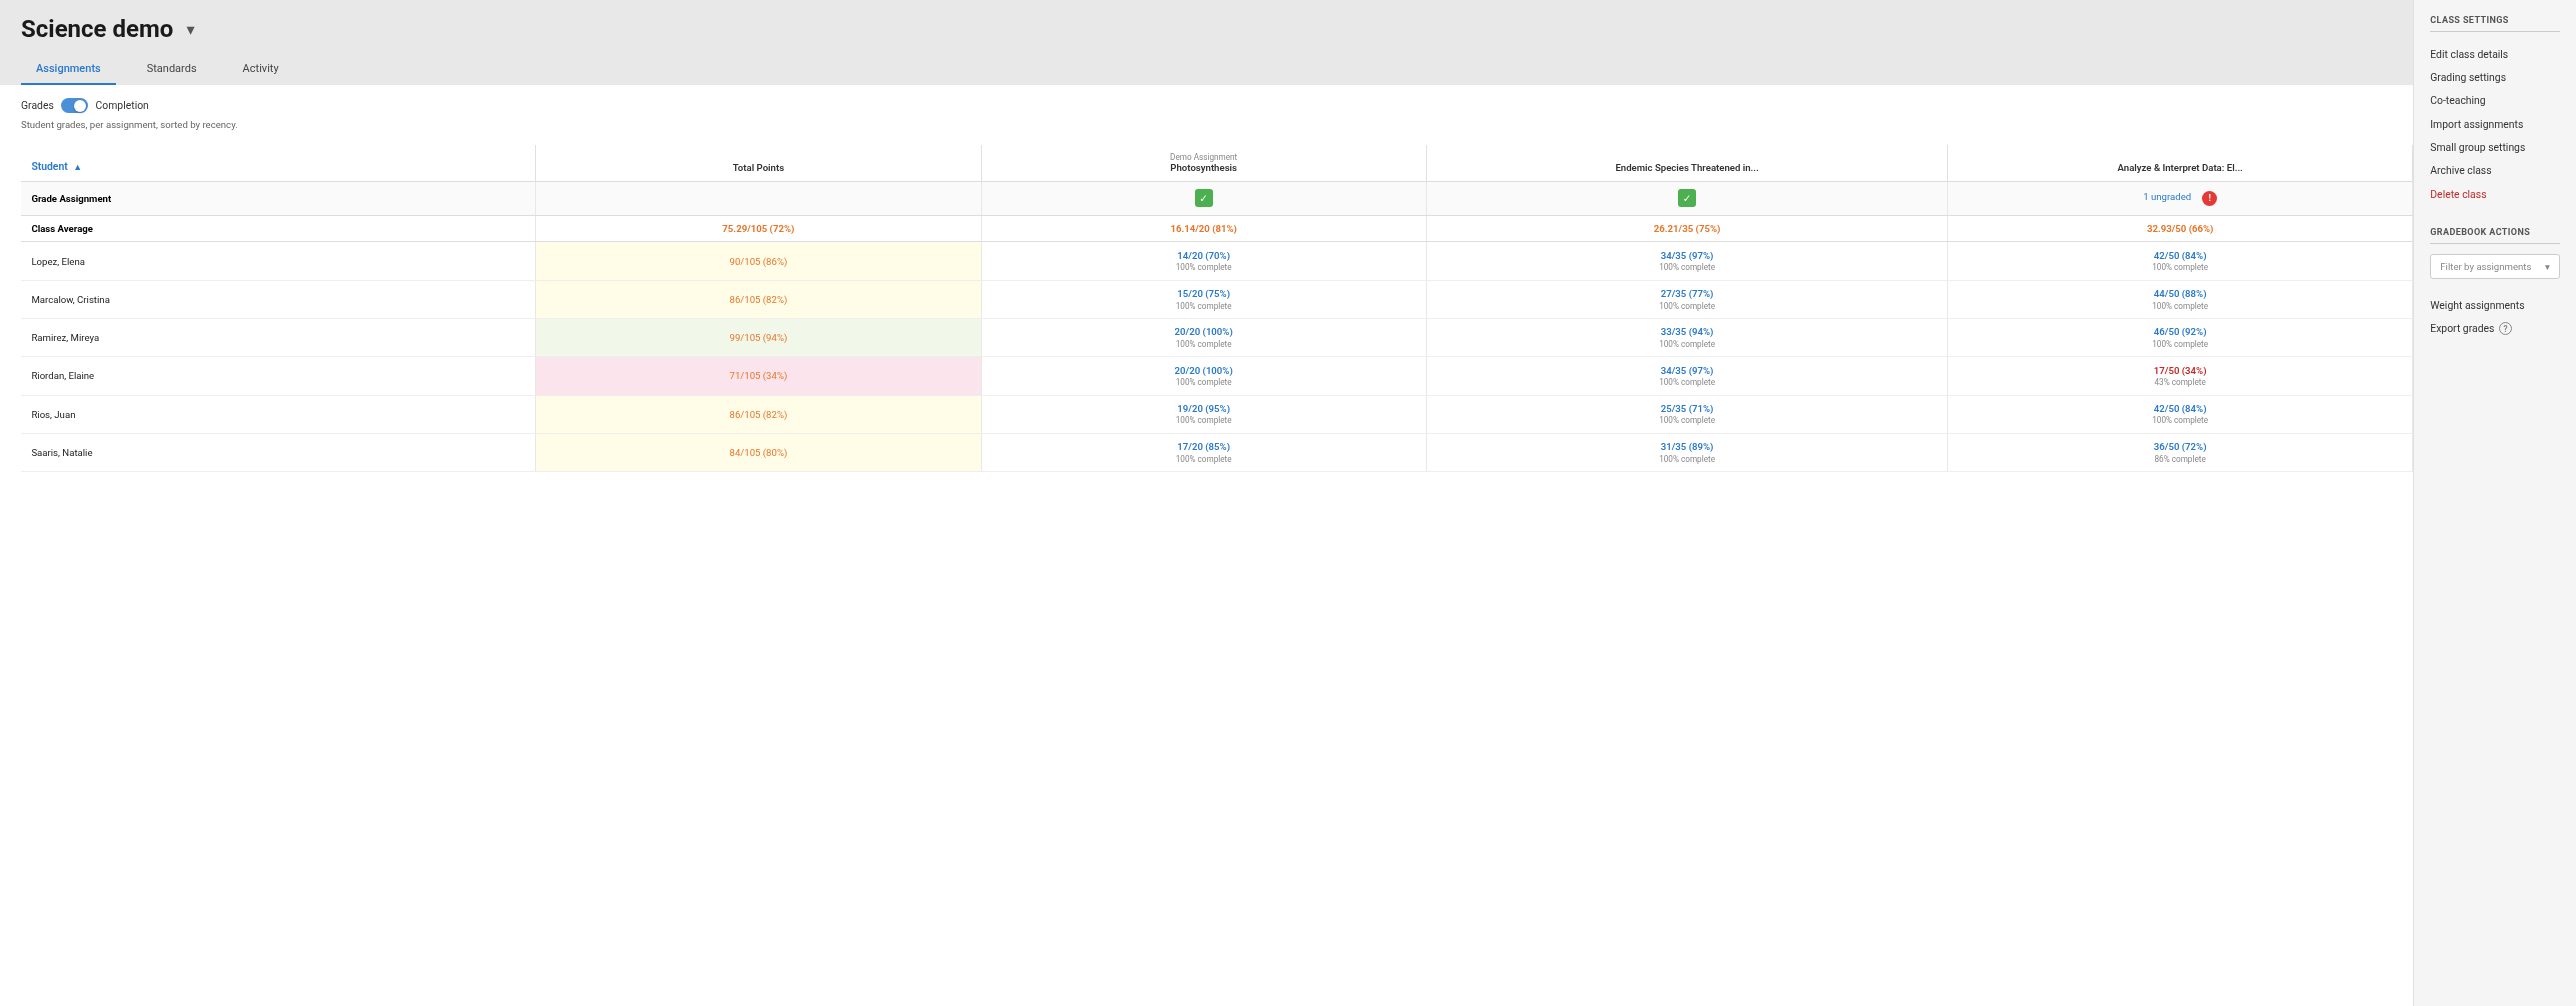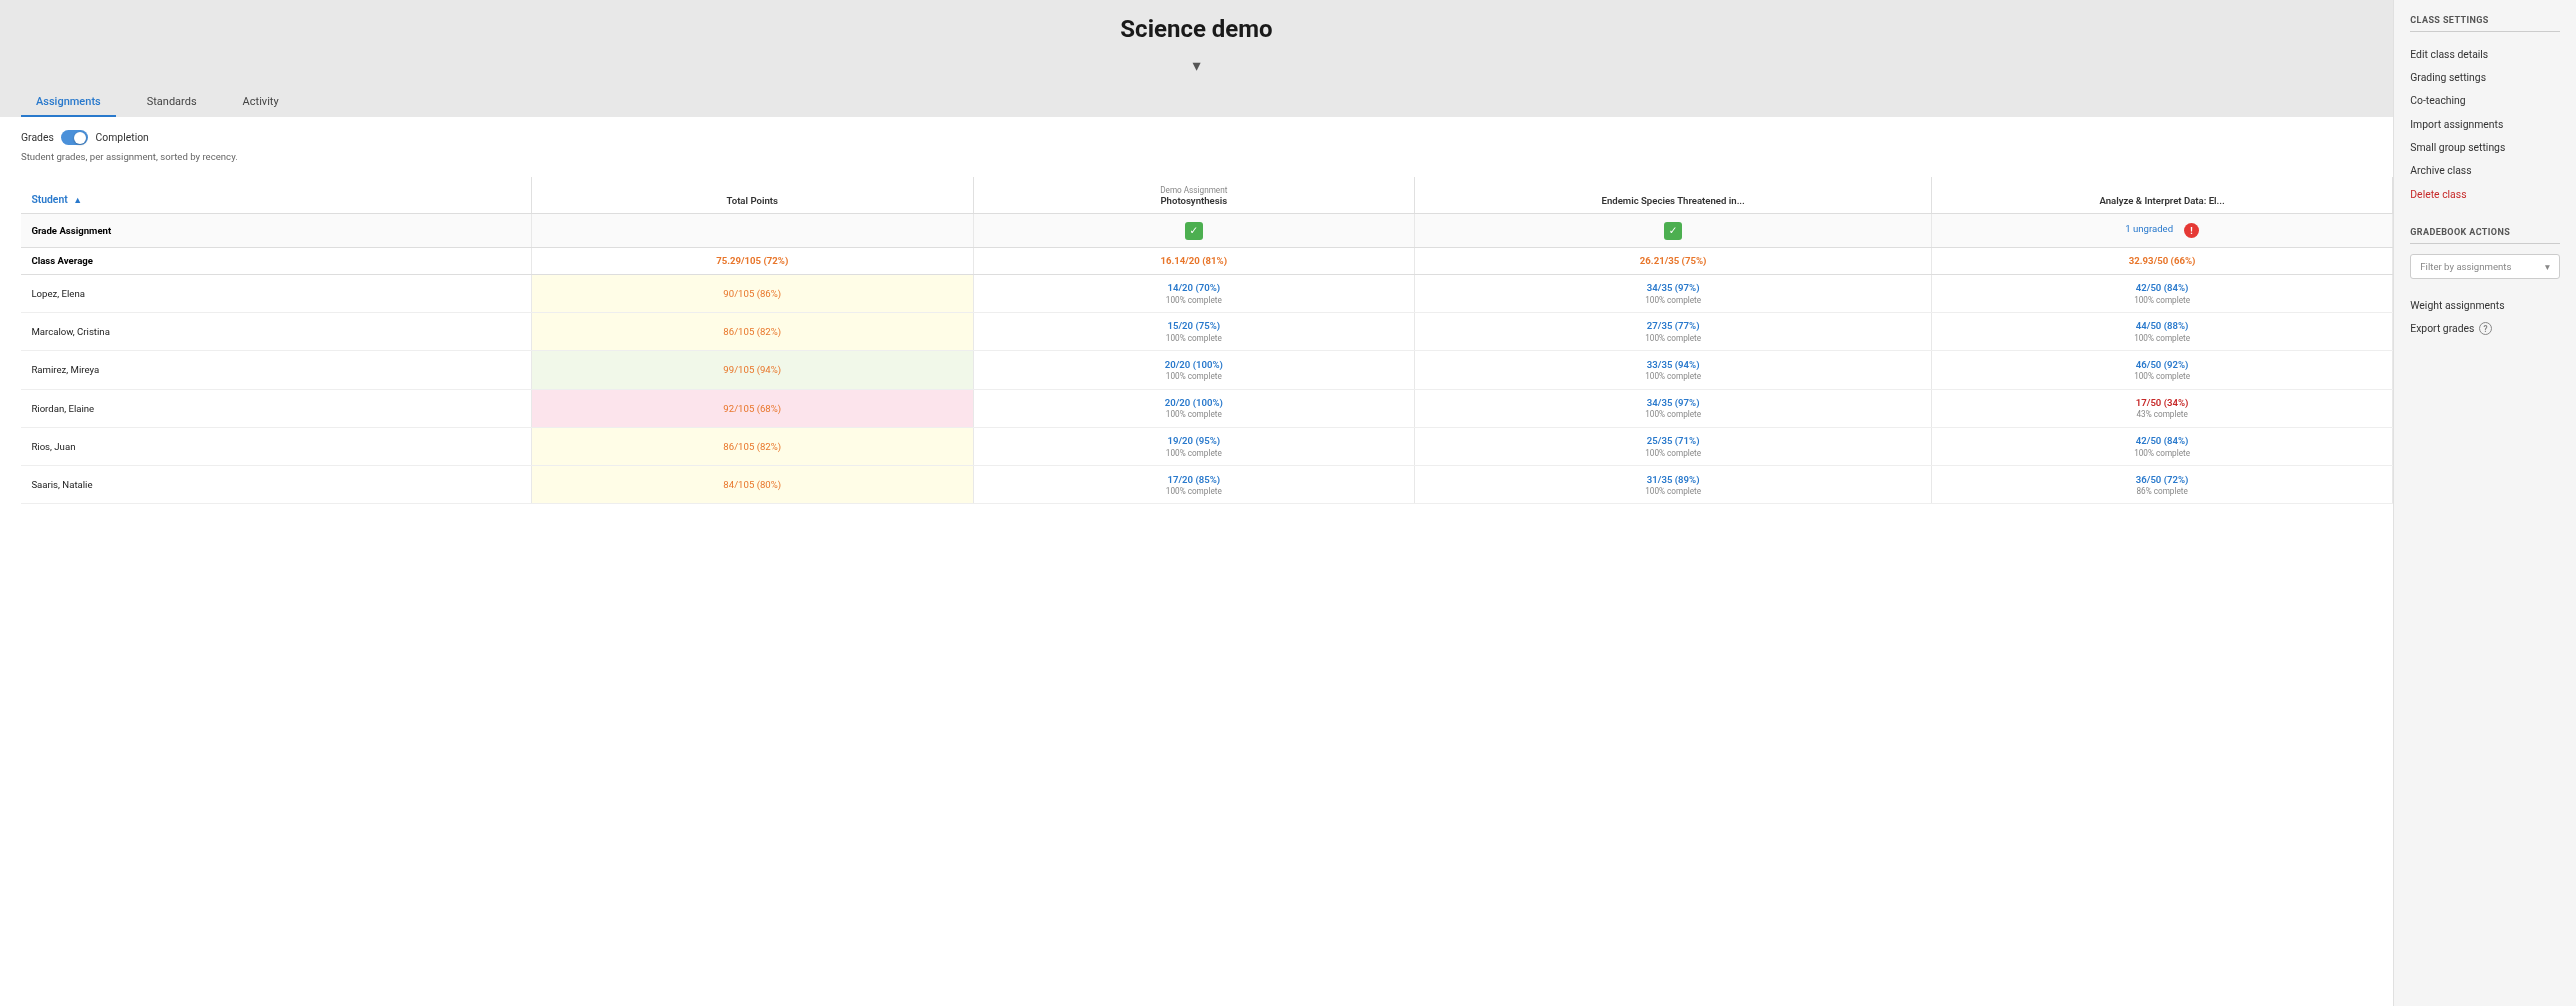--- a/index.html
+++ b/index.html
@@ -17,21 +17,20 @@
     }
     .header-section {
       background: #e8e8e8;
       padding: 15px 21px 0 21px;
     }
     .class-title-row {
       display: flex;
       align-items: center;
       gap: 13.3px;
       margin-bottom: 12px;
-      flex-direction: column;
     }
     .class-title {
       font-size: 24px;
       font-weight: 700;
       color: #1a1a1a;
     }
     .chevron-icon {
       color: #555;
       font-size: 16.3px;
       cursor: pointer;
@@ -198,21 +197,21 @@
       font-size: 9px;
       font-weight: 700;
     }
     .sort-icon {
       font-size: 9px;
       color: #2979cc;
       margin-left: 3px;
     }
     
     .sidebar {
-      width: 183px;
+      width: 163px;
       background: #f5f5f5;
       border-left: 0.7px solid #e0e0e0;
       padding: 15px 16.3px;
       flex-shrink: 0;
     }
     .sidebar-section-title {
       font-size: 9px;
       font-weight: 700;
       color: #555;
       letter-spacing: 0.4px;
@@ -414,21 +413,21 @@
       <td class="assignment-cell">
         <span class="score-main blue">46/50 (92%)</span>
         <span class="score-sub">100% complete</span>
       </td>
     </tr>
           <tr>
       <td>
         <span class="student-name">Riordan, Elaine</span>
       </td>
       <td class="total-points-cell bg-pink">
-        <span class="orange">92/105 (68%)</span>
+        <span class="orange">71/105 (34%)</span>
       </td>
       <td class="assignment-cell">
         <span class="score-main blue">20/20 (100%)</span>
         <span class="score-sub">100% complete</span>
       </td>
       <td class="assignment-cell">
         <span class="score-main blue">34/35 (97%)</span>
         <span class="score-sub">100% complete</span>
       </td>
       <td class="assignment-cell">

